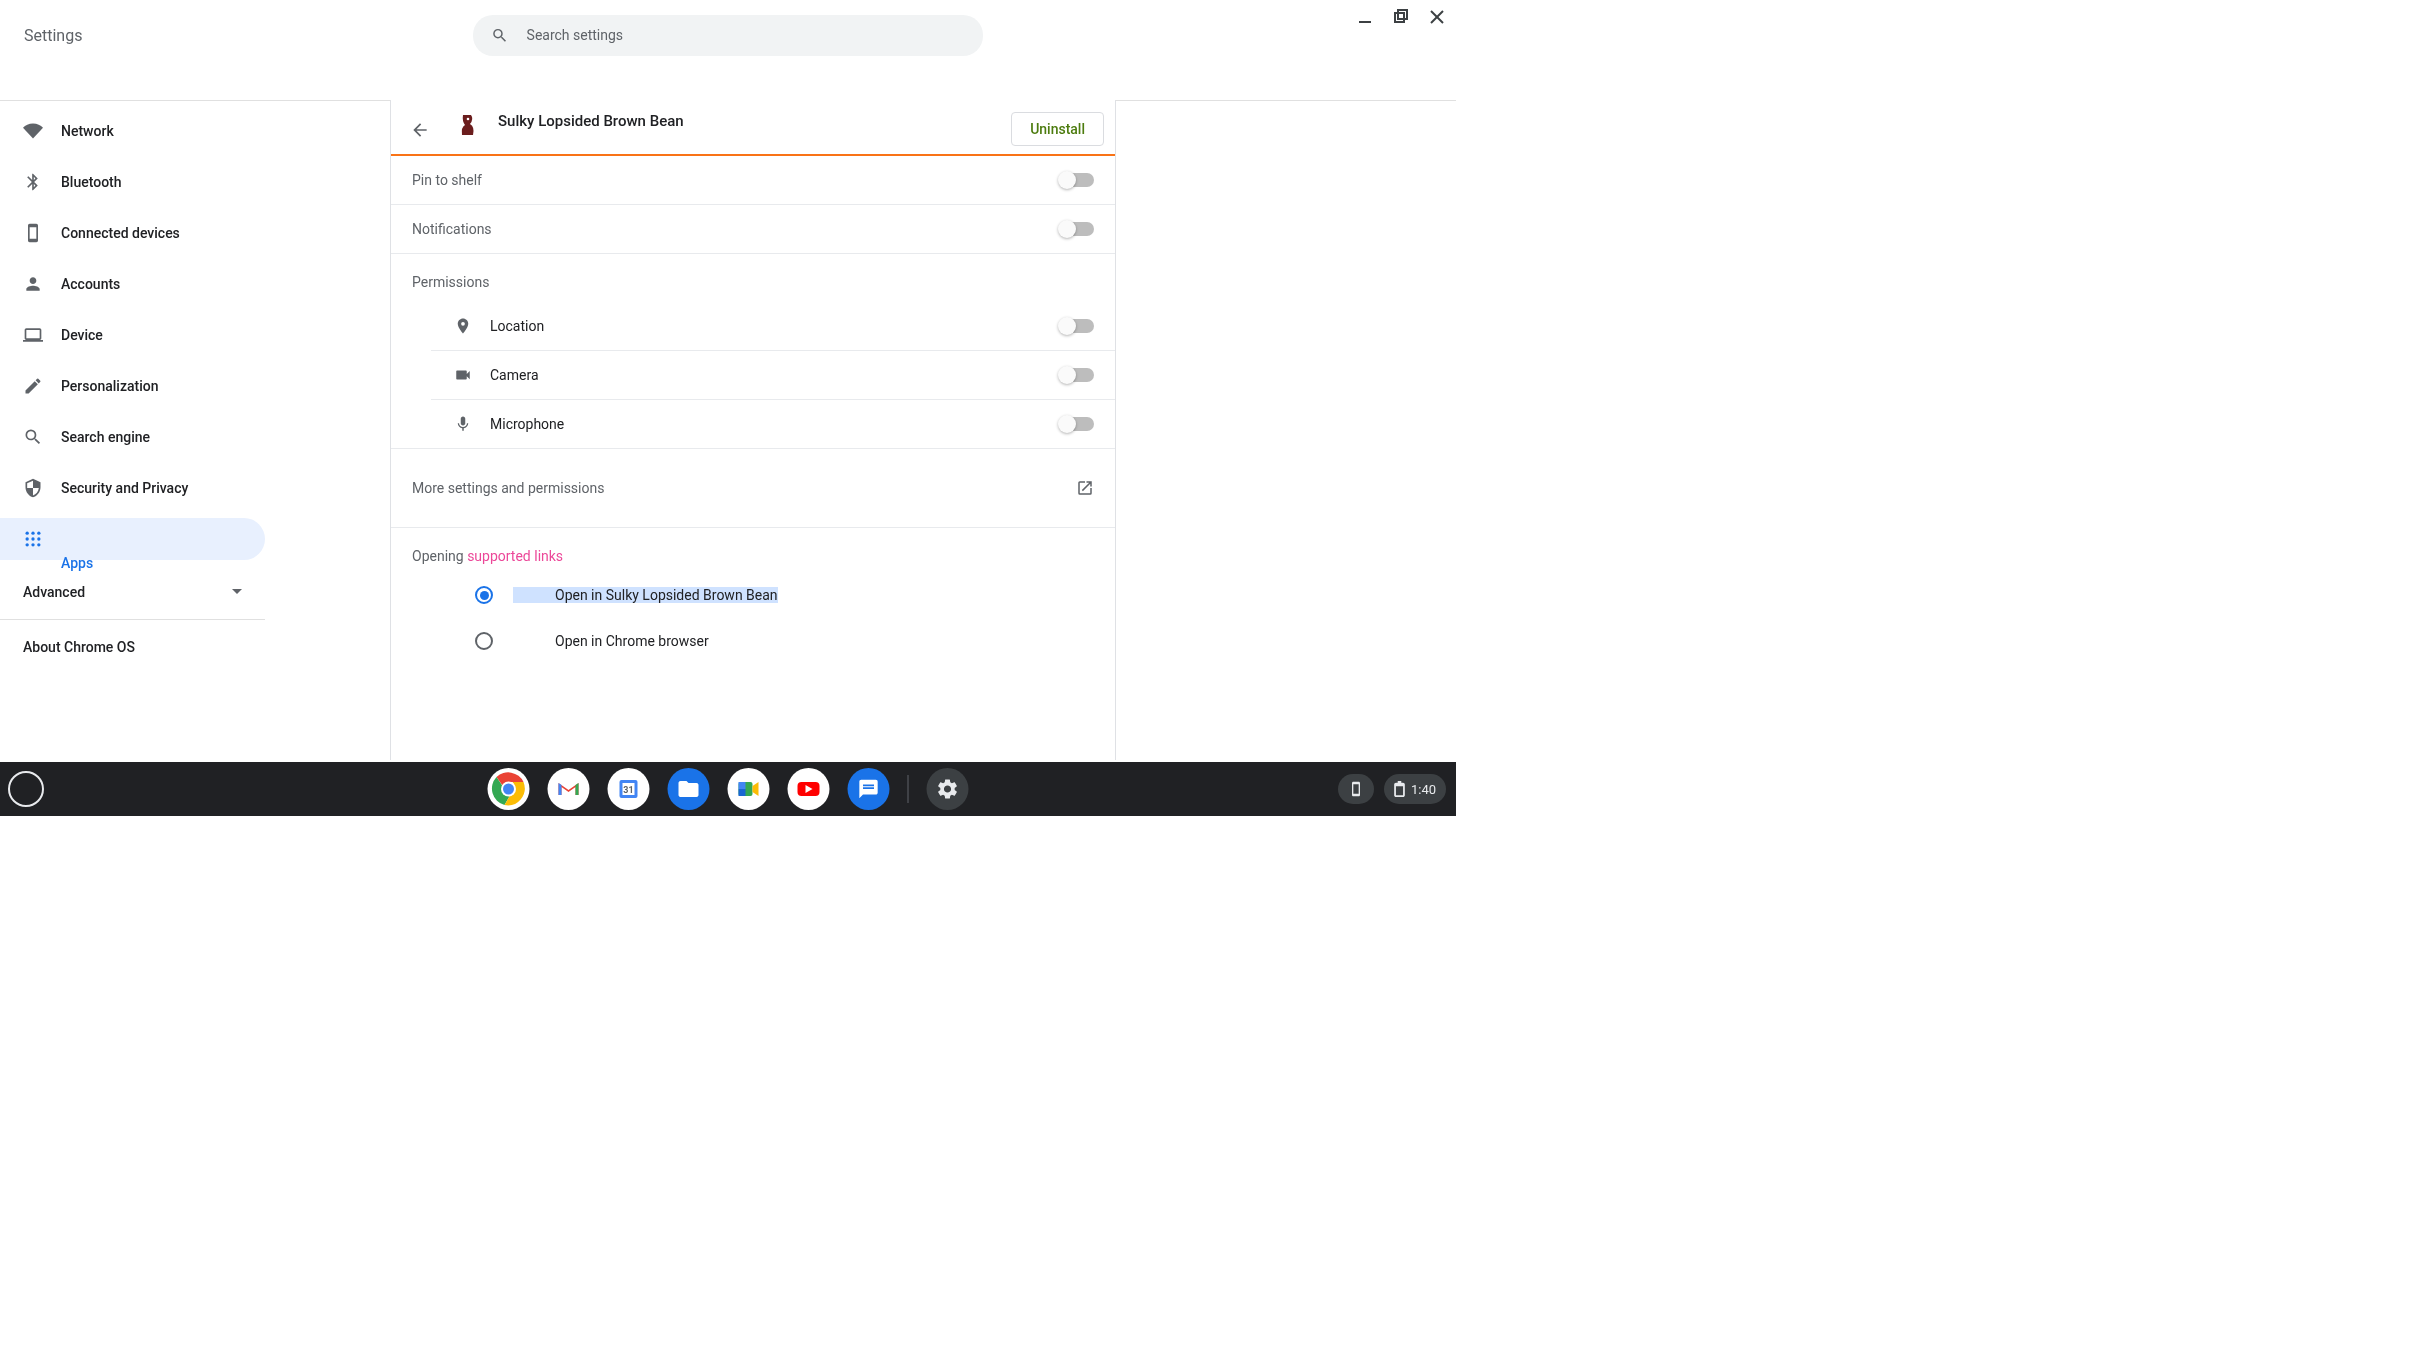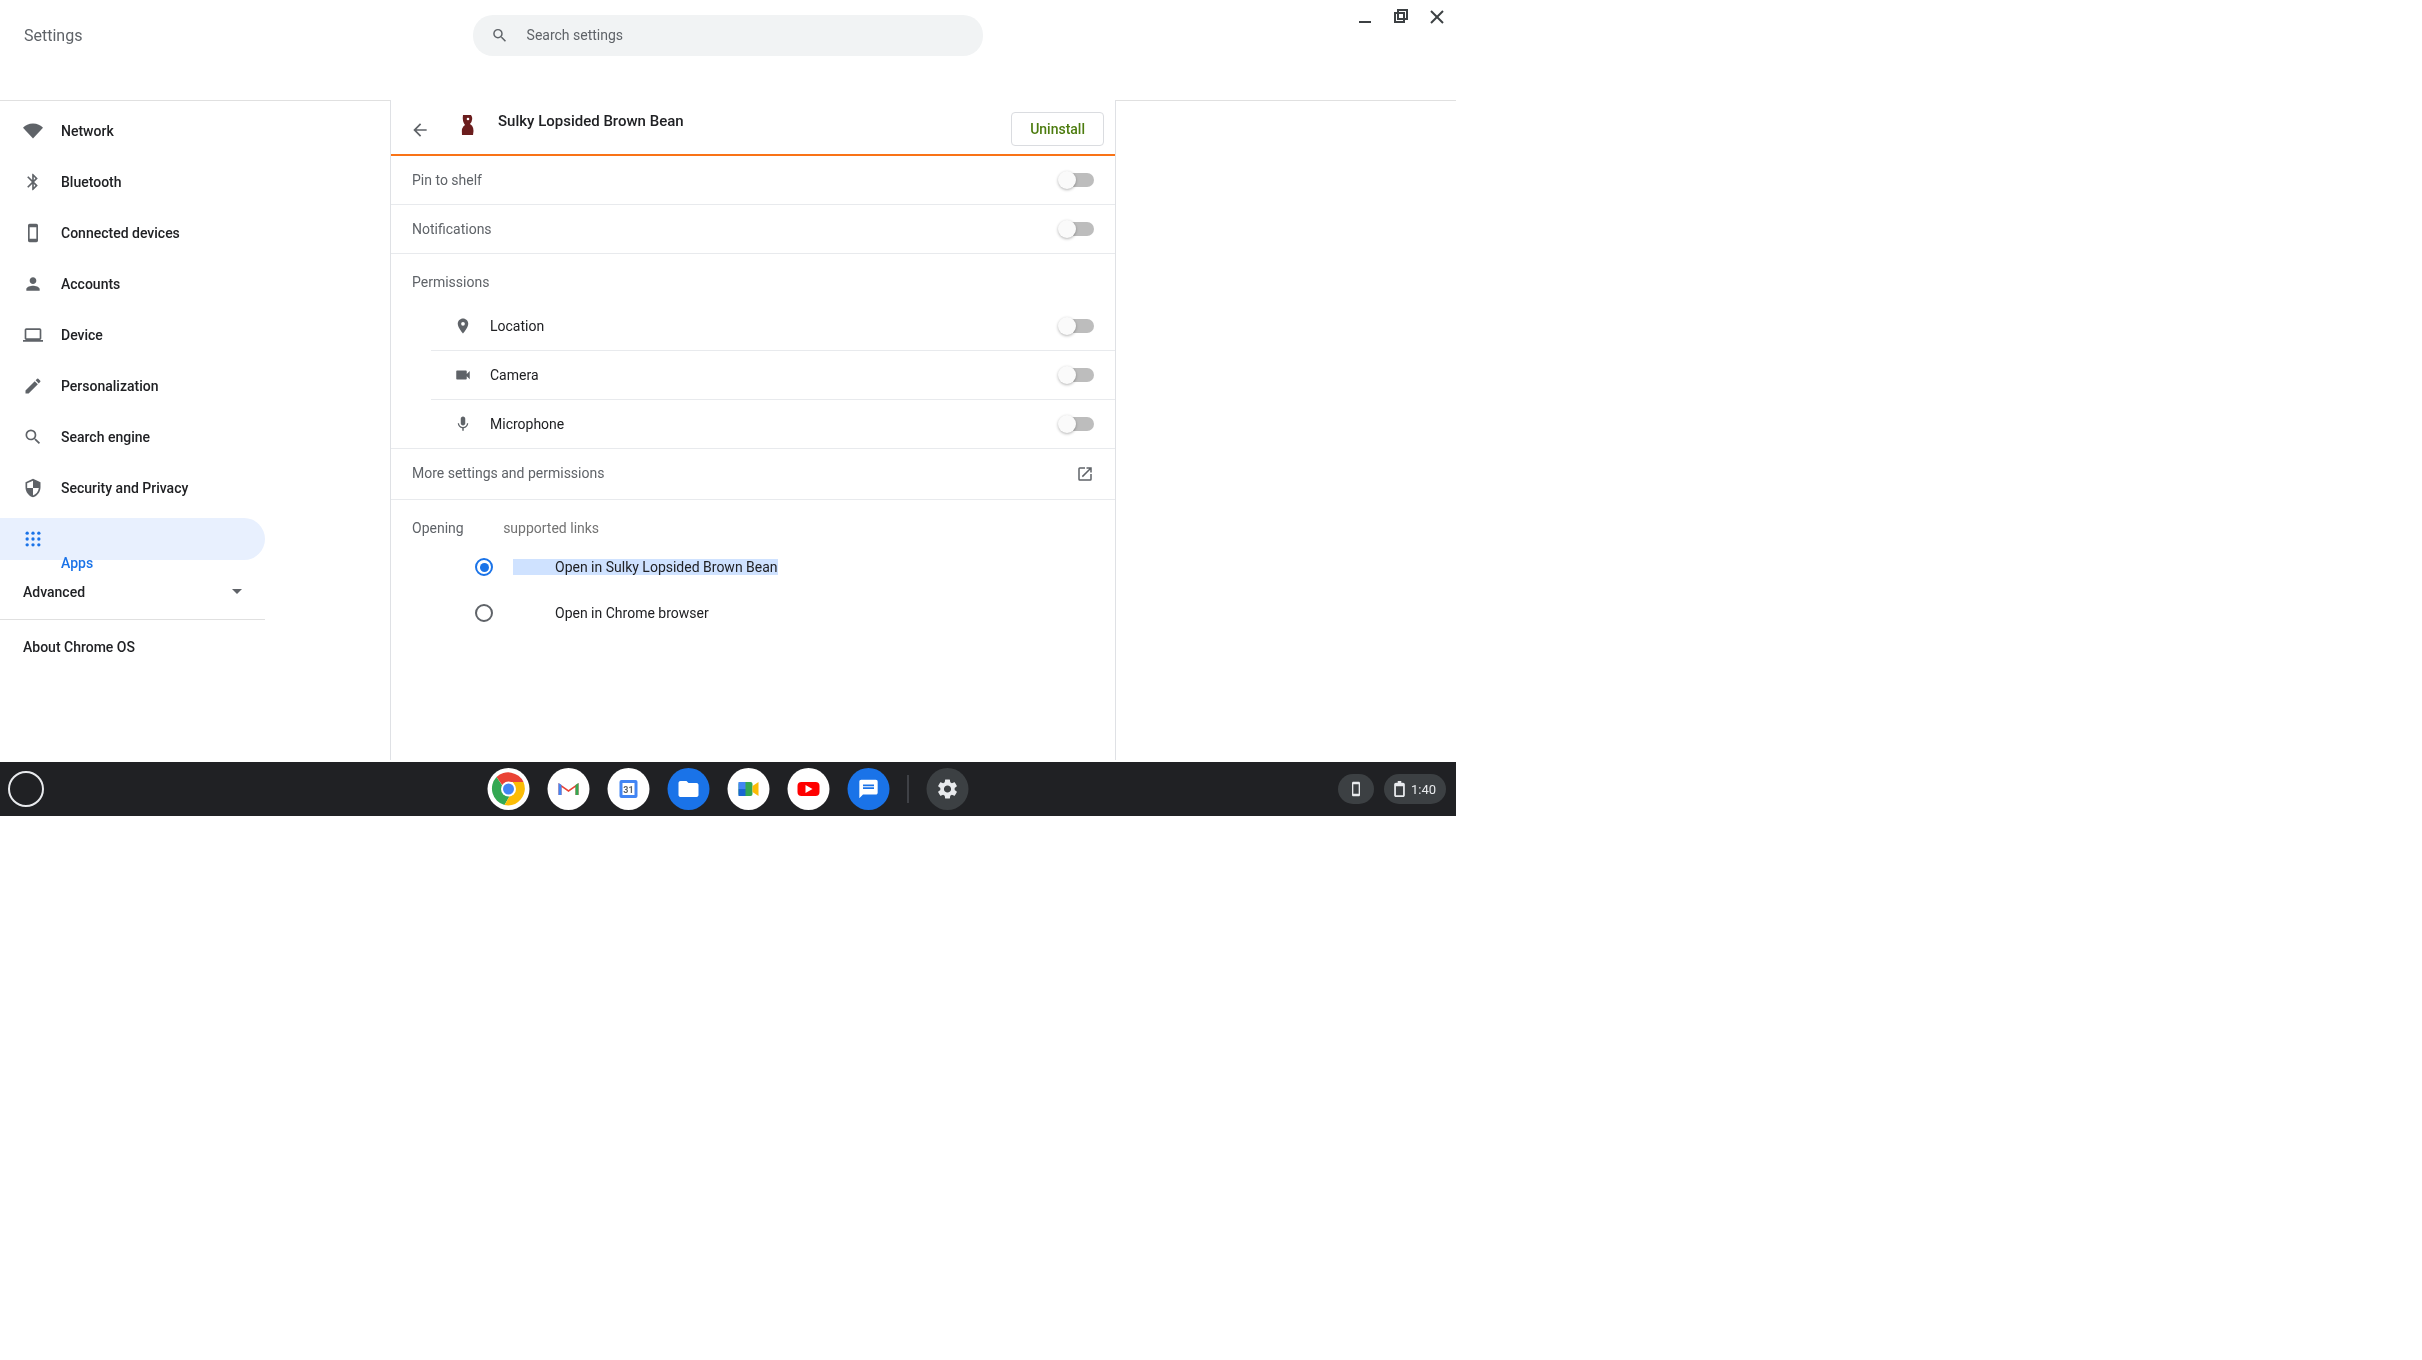--- a/index.html
+++ b/index.html
@@ -254,40 +254,40 @@
       height: 18px;
       fill: #5f6368;
     }
     .perm-row .label {
       flex: 1;
       font-size: 14px;
       color: #202124;
     }
     .more-row {
       display: flex;
-      padding: 16px 21px;
+      align-items: center;
+      padding: 30px 21px;
       border-top: 1px solid #e8eaed;
       border-bottom: 1px solid #e8eaed;
       cursor: pointer;
       gap: 21px;
     }
     .more-row .label {
       flex: 1;
       font-size: 14px;
       color: #5f6368;
     }
     .opening-section {
       padding: 20px 21px 8px;
       font-size: 14px;
       color: #5f6368;
     }
     .opening-section a {
-      color: #737373;
+      color: #ec4899;
       text-decoration: none;
-      margin-left: 36px;
     }
     .radio-row {
       display: flex;
       align-items: center;
       padding: 14px 21px 14px 84px;
       cursor: pointer;
     }
     .radio {
       width: 18px;
       height: 18px;

